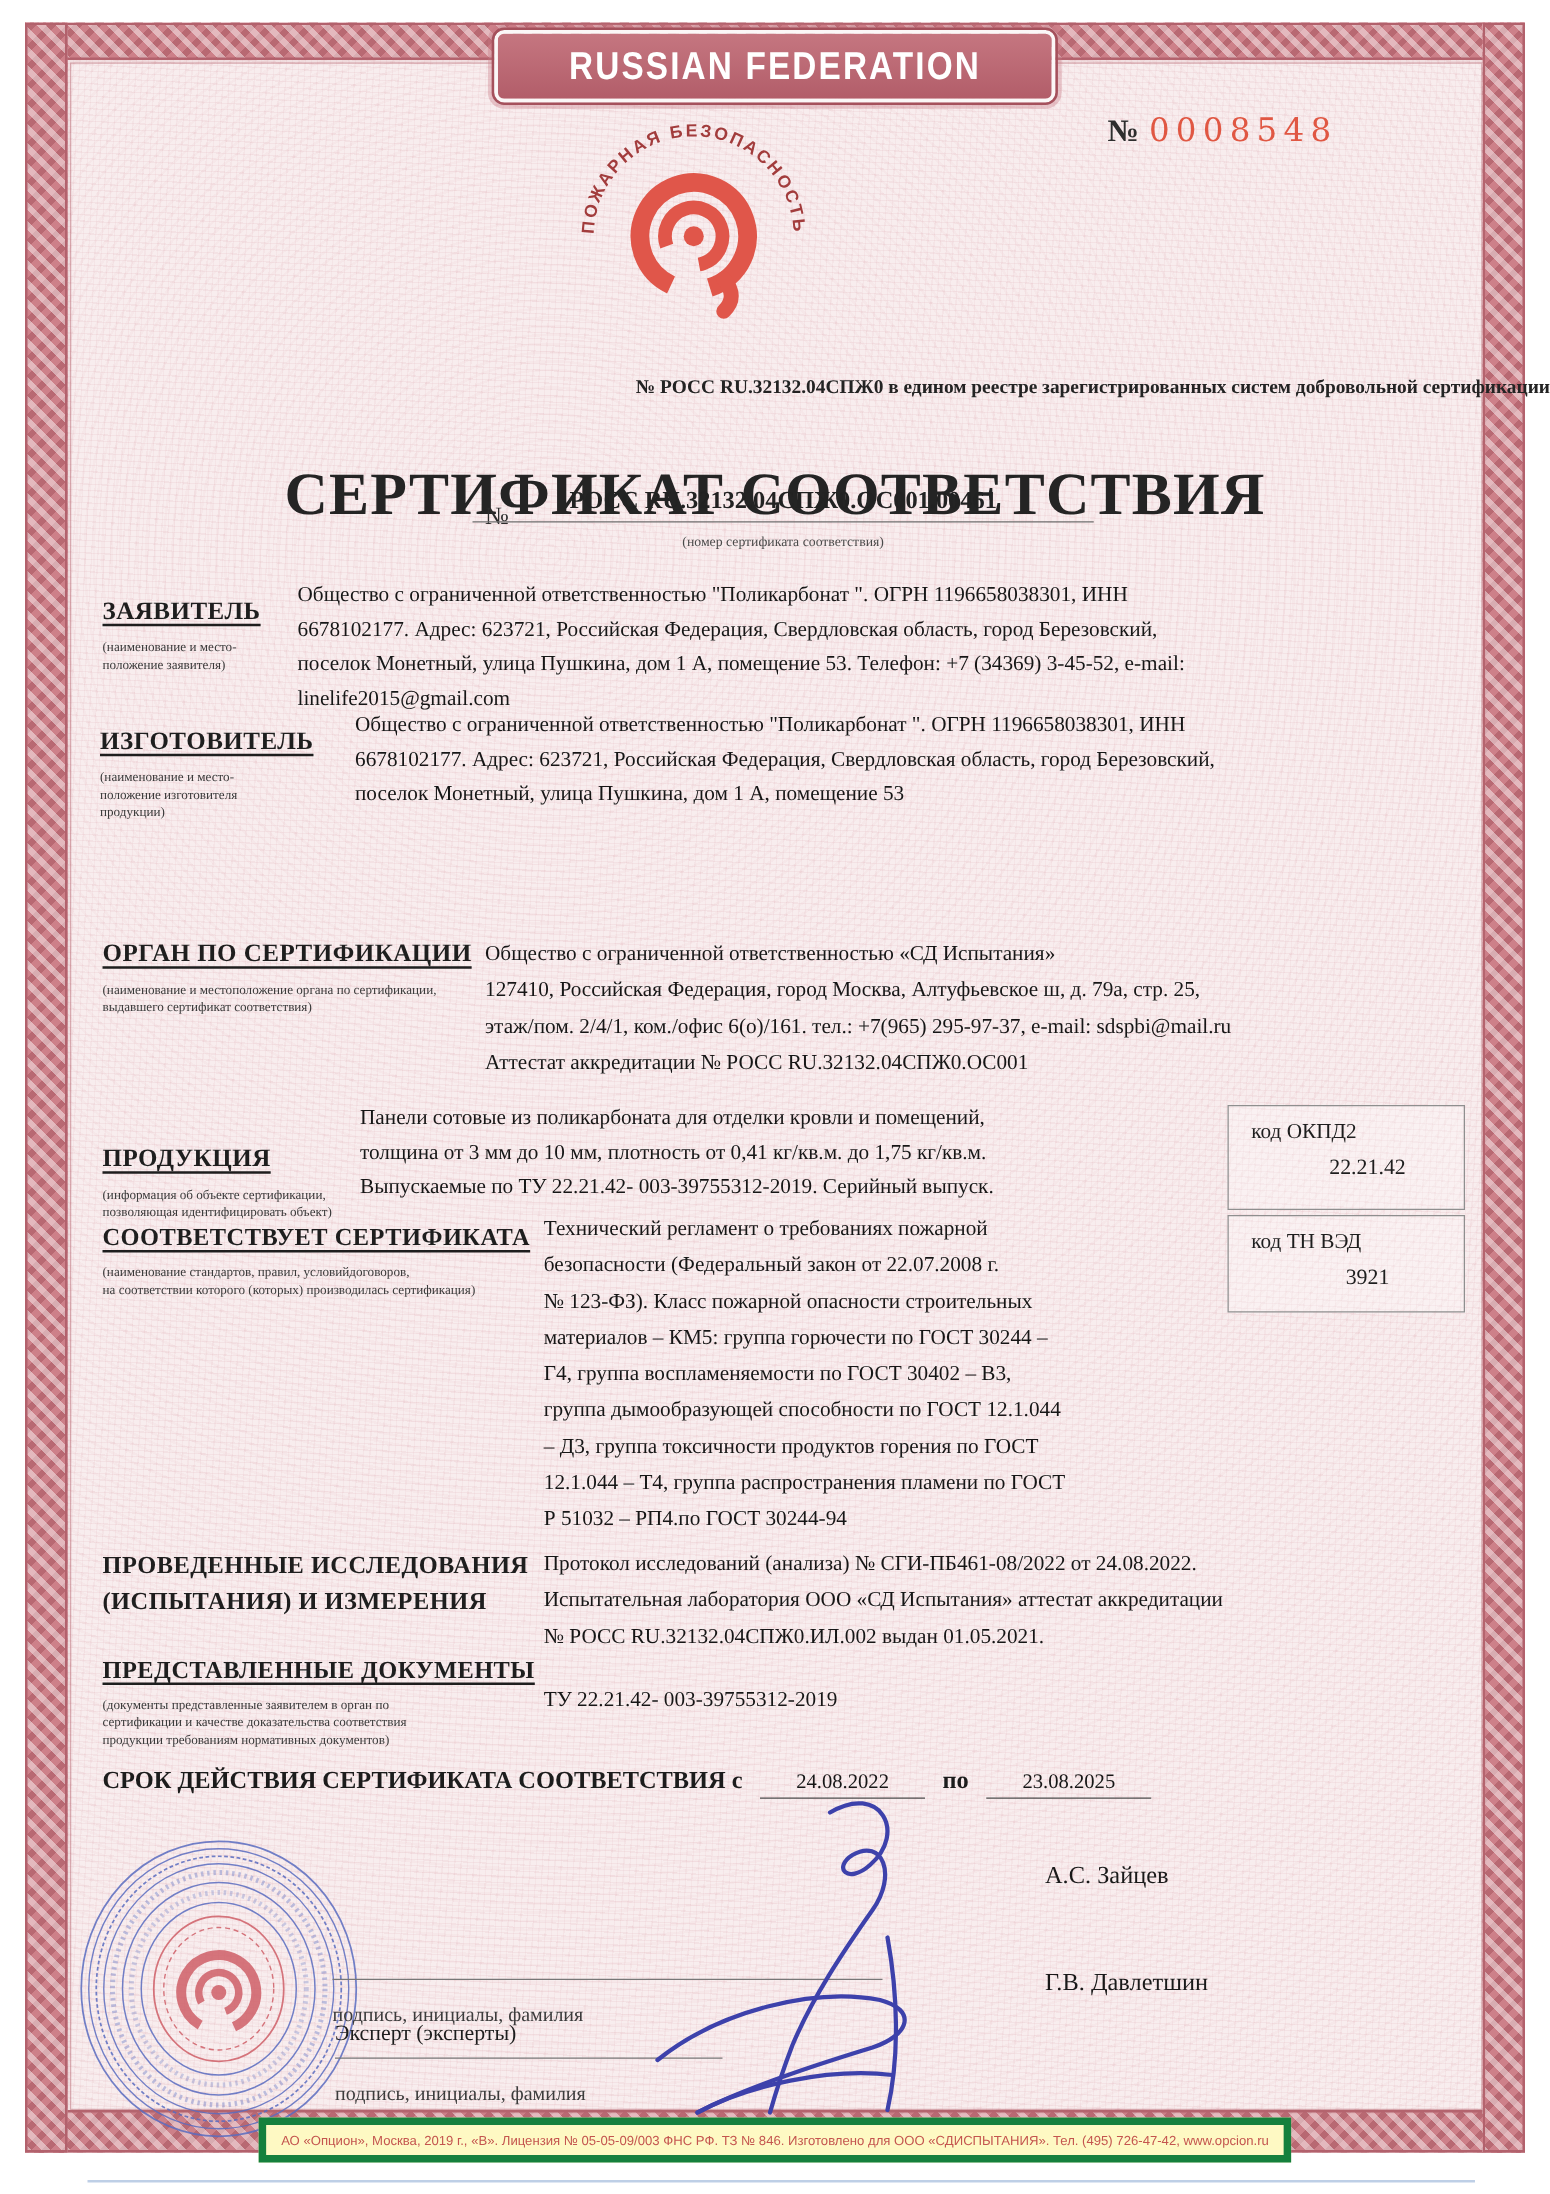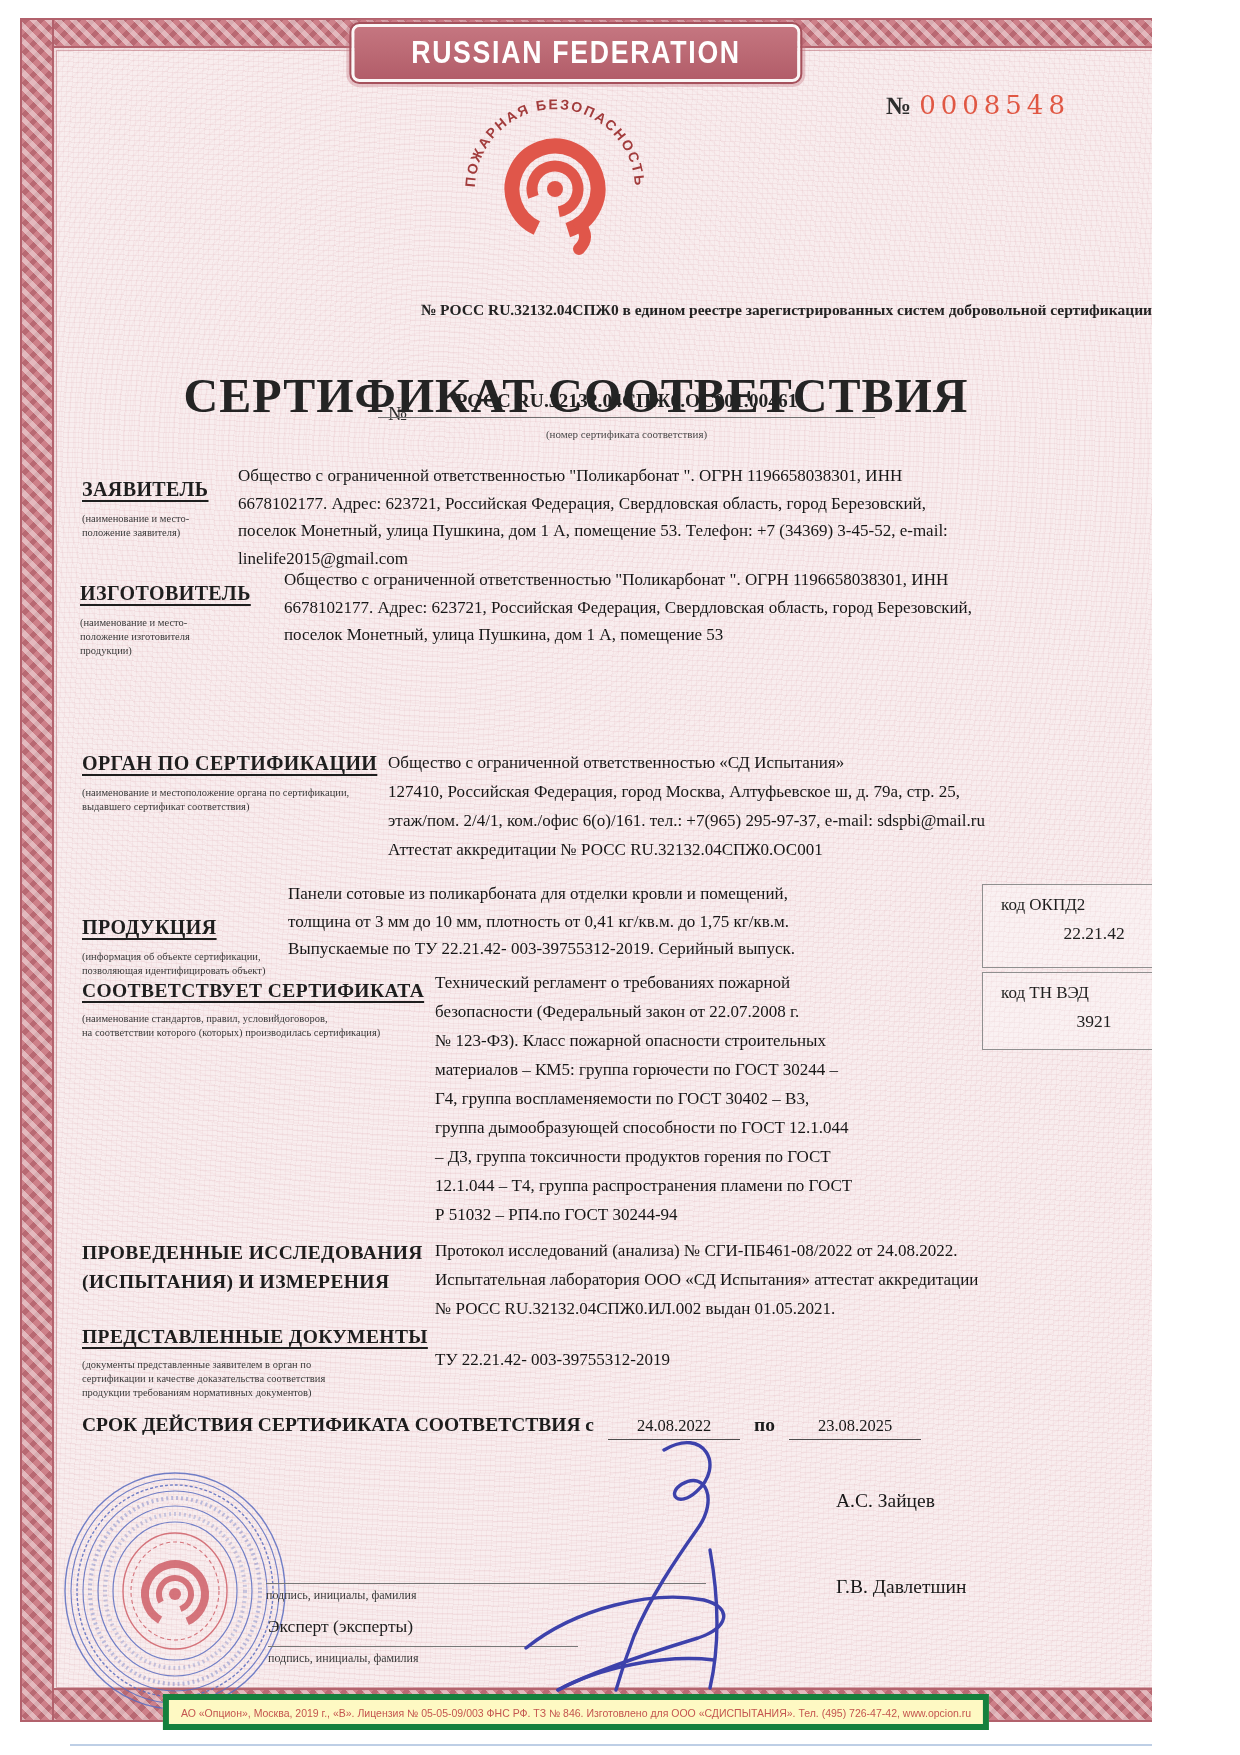--- a/index.html
+++ b/index.html
@@ -1,16 +1,16 @@
 <!DOCTYPE html>
 <html><head>
 <meta charset="utf-8">
 <style>
   html,body{margin:0;padding:0;background:#ffffff;}
-  .sheet{position:relative;width:1152px;height:1755px;background:#ffffff;overflow:hidden;
+  .sheet{position:relative;width:1240px;height:1755px;background:#ffffff;overflow:hidden;
          font-family:"Liberation Serif","DejaVu Serif",serif;color:#1d1d1d;}
   
   .cert-bg{position:absolute;left:20px;top:18px;width:1200px;height:1704px;
     background:
       repeating-linear-gradient(3deg, rgba(205,128,140,.10) 0 1px, transparent 1px 5px),
       repeating-linear-gradient(93deg, rgba(205,128,140,.08) 0 1px, transparent 1px 5px),
       repeating-radial-gradient(circle at 35% 25%, rgba(214,140,150,.06) 0 2px, transparent 2px 7px),
       #f8edee;}
   .inner-frame{position:absolute;left:56px;top:50px;width:1128px;height:1636px;
       border:1px solid rgba(176,86,97,.45);box-shadow:0 0 0 3px rgba(200,120,130,.12);}
@@ -66,21 +66,21 @@
   
   .validity{position:absolute;left:82px;top:1414px;white-space:nowrap;}
   .validity .vlabel{font-weight:700;font-size:19.5px;color:#1c1c1c;}
   .date-slot{display:inline-block;width:132px;text-align:center;border-bottom:1.5px solid #4c4c4c;
       font-size:16.5px;padding-bottom:3px;margin-left:14px;color:#161616;}
   .vto{font-weight:700;font-size:19.5px;margin-left:14px;color:#1c1c1c;}
 
   
   .role-text{position:absolute;font-size:17.5px;line-height:29px;color:#1d1d1d;white-space:pre-line;}
   .sig-rule{position:absolute;height:0;border-top:1px solid #777;}
-  .sig-caption{position:absolute;font-size:12px;color:#3c3c3c;}
+  .sig-caption{position:absolute;font-size:16px;color:#3c3c3c;margin-top:16px;}
   .sig-name{position:absolute;font-size:19.5px;color:#191919;}
 
   
   .imprint-box{position:absolute;left:50%;top:1694px;transform:translateX(-50%);
       background:#fef9c3;border:6px solid #15803d;padding:3px 12px;white-space:nowrap;}
   .imprint-box span{font-family:"Liberation Sans",sans-serif;font-size:10.5px;color:#c4554f;}
 
   svg text{font-family:"Liberation Sans",sans-serif;}
 </style>
 </head>

